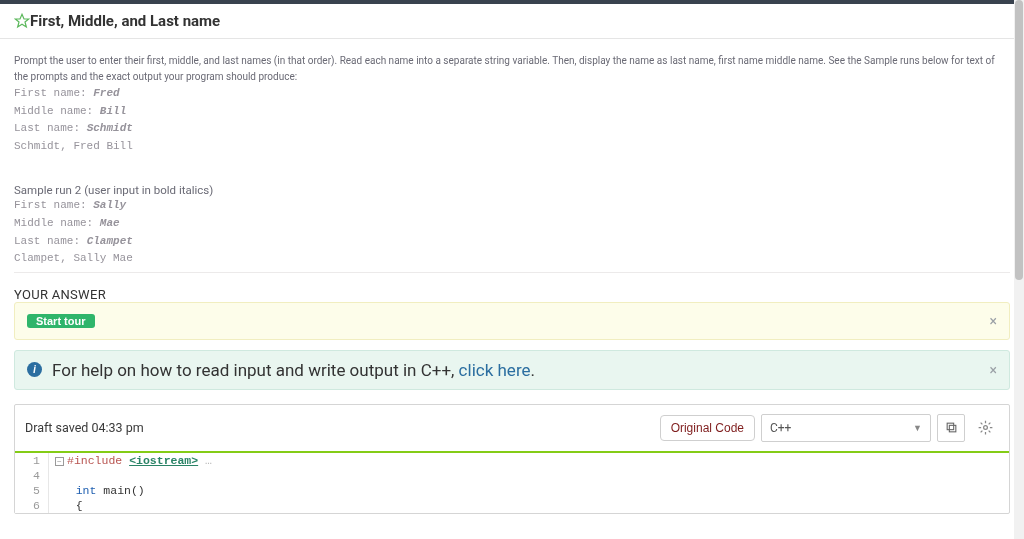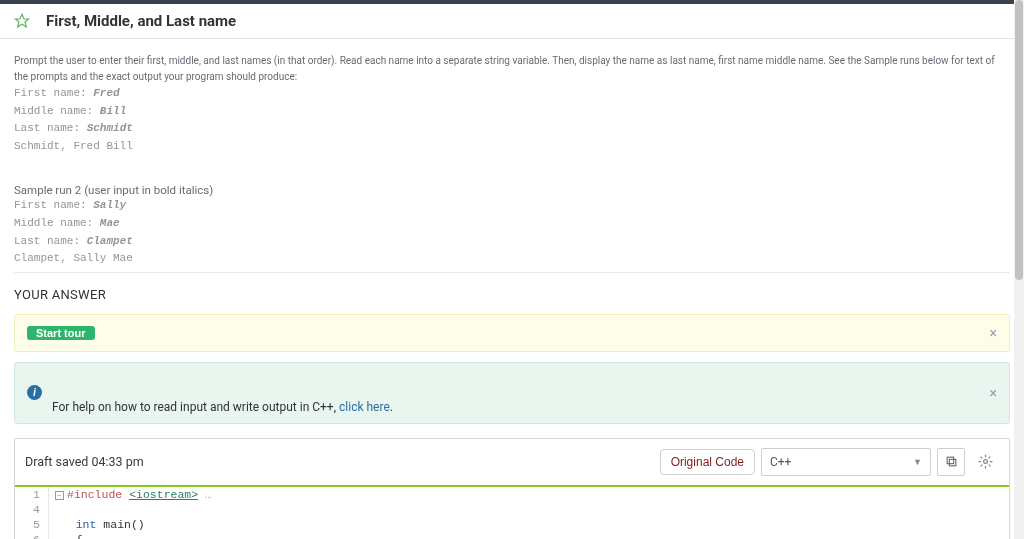--- a/index.html
+++ b/index.html
@@ -9,31 +9,31 @@
   color: #333;
   background: #fff;
   width: 1024px;
 }
 .topbar { height: 4px; background: #39424e; }
 .header {
   padding: 8px 32px 8px 14px;
   border-bottom: 1px solid #e5e5e5;
   display: flex;
   align-items: center;
-  gap: 16px;
+  gap: 0;
 }
 .star-icon { width: 16px; height: 16px; fill: none; stroke: #5cb85c; stroke-width: 1.8; }
 .title { font-weight: 700; font-size: 15px; color: #333; }
 .content { padding: 14px 14px 8px 14px; }
 .instructions { color: #6a6a75; font-size: 10px; line-height: 1.6; }
 .sample-label { color: #6a6a75; font-size: 11.5px; margin-top: 4px; }
 .mono { font-family: "Courier New", Courier, monospace; font-size: 11px; color: #96939b; line-height: 1.6; }
 .mono .bi { font-style: italic; font-weight: bold; color: #96939b; }
 .hr { border: none; border-top: 1px solid #eceaea; margin: 4px 0 14px 0; }
-.section-title { font-weight: 400; font-size: 13px; color: #333; letter-spacing: .3px; margin-bottom: 12px; }
+.section-title { font-weight: 400; font-size: 13px; color: #333; letter-spacing: .3px; }
 .banner {
   background: #fdfdea;
   border: 1px solid #f1eec0;
   border-radius: 3px;
   padding: 10px 12px;
   display: flex;
   align-items: center;
   gap: 10px;
   margin-bottom: 10px;
 }
@@ -46,21 +46,21 @@
   margin-left: auto; color: #9aa0a6; cursor: pointer; font-size: 14px; 
 }
 .info {
   background: #e9f6f0; border: 1px solid #cfe9df; border-radius: 3px;
   padding: 9px 12px; display: flex; align-items: center; gap: 10px; margin-bottom: 14px;
 }
 .info-icon {
   width: 15px; height: 15px; border-radius: 50%; background: #2b6ea0; color: #fff;
   display: inline-flex; align-items: center; justify-content: center; font-size: 10px; font-weight: 700; font-style: italic;
 }
-.info-text { font-size: 12px; color: #333; margin-top: 28px; }
+.info-text { font-size: 17px; color: #333; }
 .info-text a { color: #2b6ea0; text-decoration: none; }
 .editor {
   border: 1px solid #d5d5d5; border-radius: 2px;
 }
 .editor-head {
   display: flex; align-items: center; padding: 9px 10px;
   border-bottom: 2px solid #84cc16;
 }
 .draft { color: #3a3a3a; font-size: 12.5px; }
 .editor-head .right { margin-left: auto; display: flex; align-items: center; gap: 6px; }
@@ -78,21 +78,21 @@
 }
 .code-area { position: relative; font-family: Consolas, "Courier New", monospace; font-size: 11.5px; }
 .code-line { display: flex; height: 15px; line-height: 15px; }
 .gutter {
   width: 34px; text-align: right; padding-right: 8px; color: #9a9a9a;
   border-right: 1px solid #e7e7e7; background: #fff; user-select: none;
 }
 .linec { padding-left: 6px; white-space: pre; }
 .fold { display:inline-flex; width:9px; height:9px; border:1px solid #9a9a9a; color:#9a9a9a; align-items:center; justify-content:center; font-size:8px; line-height:8px; margin-right:3px; }
 .tok-pre { color: #b85450; }
-.tok-inc { color: #2a8366; text-decoration: underline; }
+.tok-inc { color: #2a8366; text-decoration: underline; font-weight: bold; }
 .tok-kw { color: #1f5fb0; }
 .tok-dots { color: #b7b7b7; }
 .rscroll { position: fixed; top: 0; right: 0; width: 10px; height: 539px; background: #f1f1f1; }
 .rscroll .thumb { position: absolute; top: 0; left: 1px; width: 8px; height: 280px; background: #c2c2c2; border-radius: 4px; }
 </style>
 </head>
 <body>
 
 <div class="topbar"></div>
 

